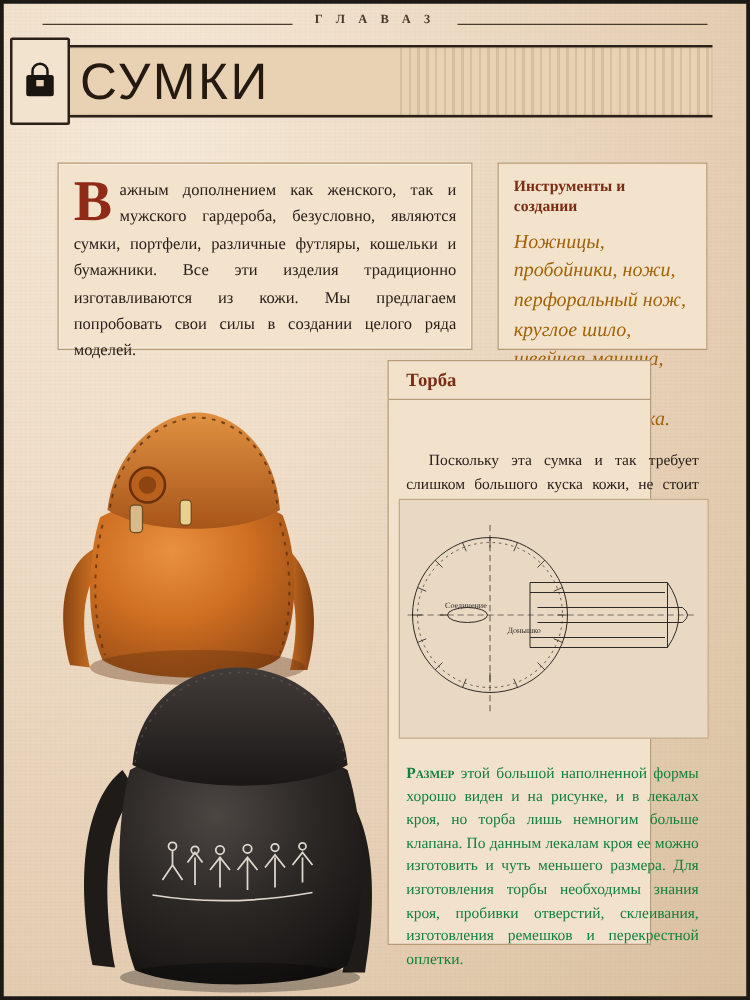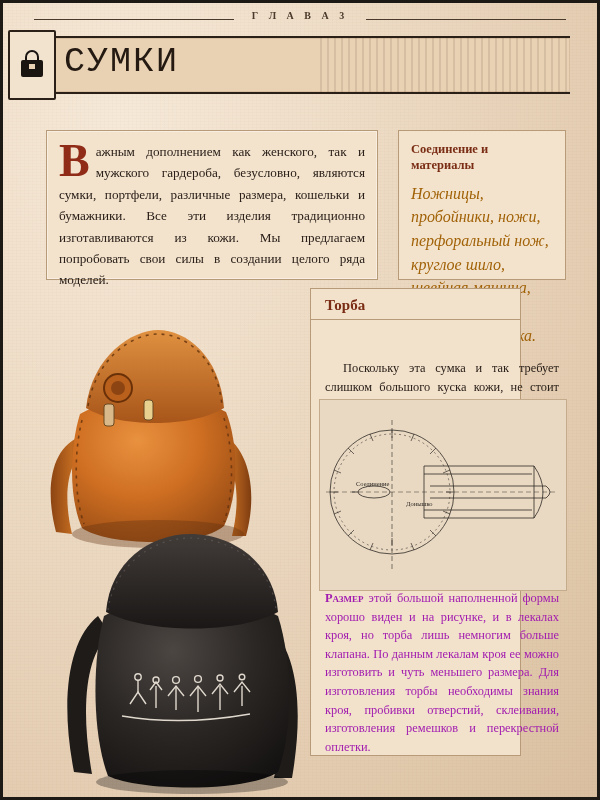--- a/index.html
+++ b/index.html
@@ -89,24 +89,24 @@
     right: 0; top: 0; bottom: 0;
     width: 250px;
     background:
       repeating-linear-gradient(90deg, rgba(70,50,30,0.22) 0px, rgba(70,50,30,0.22) 2px, transparent 2px, transparent 7px);
     opacity: .55;
   }
   .title-text {
     position: absolute;
     left: 22px;
     top: 4px;
-    font-size: 35px;
+    font-size: 41px;
     letter-spacing: 2px;
     color: #241a12;
-    font-family: Liberation Mono, monospace;
+    font-family: Liberation Sans, sans-serif;
   }
 
   .bag-icon-box {
     position: absolute;
     left: 8px;
     top: 30px;
     width: 44px;
     height: 66px;
     background: #f2e3cf;
     border: 2px solid #2b2017;
@@ -222,25 +222,25 @@
     top: 110px;
     width: 246px;
     height: 190px;
     background: #e9d9c2;
     border: 1px solid #c4ab8b;
     overflow: hidden;
   }
   .torba-p2 {
     position: absolute;
     left: 14px;
-    top: 300px;
+    top: 320px;
     width: 234px;
     font-size: 12.4px;
     line-height: 1.5;
-    color: #a21caf;
+    color: #15803d;
     text-align: justify;
     font-family: "Liberation Serif", serif;
   }
   .torba-p2 .lead {
     font-variant: small-caps;
     font-weight: bold;
   }
 
   
   .photo-orange {
@@ -365,26 +365,26 @@
   <div class="bag-icon-box">
     <svg width="30" height="32" viewBox="0 0 30 32">
       <path d="M9 11 V8 a6 6 0 0 1 12 0 v3" fill="none" stroke="#1b1512" stroke-width="2"></path>
       <rect x="4" y="11" width="22" height="17" rx="2" fill="#1b1512"></rect>
       <rect x="12" y="15" width="6" height="5" fill="#e9d2b4"></rect>
     </svg>
   </div>
 
   <div class="intro-box">
     <div class="intro-text">
-      <span class="dropcap">В</span><span>ажным дополнением как женского, так и мужского гардероба, безусловно, являются сумки, портфели, различные размера, кошельки и бумажники. Все эти изделия традиционно изготавливаются из кожи. Мы предлагаем попробовать свои силы в создании целого ряда моделей.</span>
+      <span class="dropcap">В</span><span>ажным дополнением как женского, так и мужского гардероба, безусловно, являются сумки, портфели, различные футляры, кошельки и бумажники. Все эти изделия традиционно изготавливаются из кожи. Мы предлагаем попробовать свои силы в создании целого ряда моделей.</span>
     </div>
   </div>
 
   <div class="tools-box">
-    <div class="tools-title">Соединение и материалы</div>
+    <div class="tools-title">Инструменты и создании</div>
     <div class="tools-body">Ножницы, пробойники, ножи, перфоральный нож, круглое шило, швейная машина, молоток, утюг, набор для батика.</div>
   </div>
 
   <div class="torba-panel">
     <div class="torba-title">Торба</div>
     <div class="torba-rule"></div>
     <div class="torba-p1"><span class="indent"></span><span>Поскольку эта сумка и так требует слишком большого куска кожи, не стоит использовать предлагаемую конструкцию для изготовления крупной сумки.</span></div>
 
     <div class="diagram">
       <svg width="246" height="190" viewBox="0 0 246 190">

